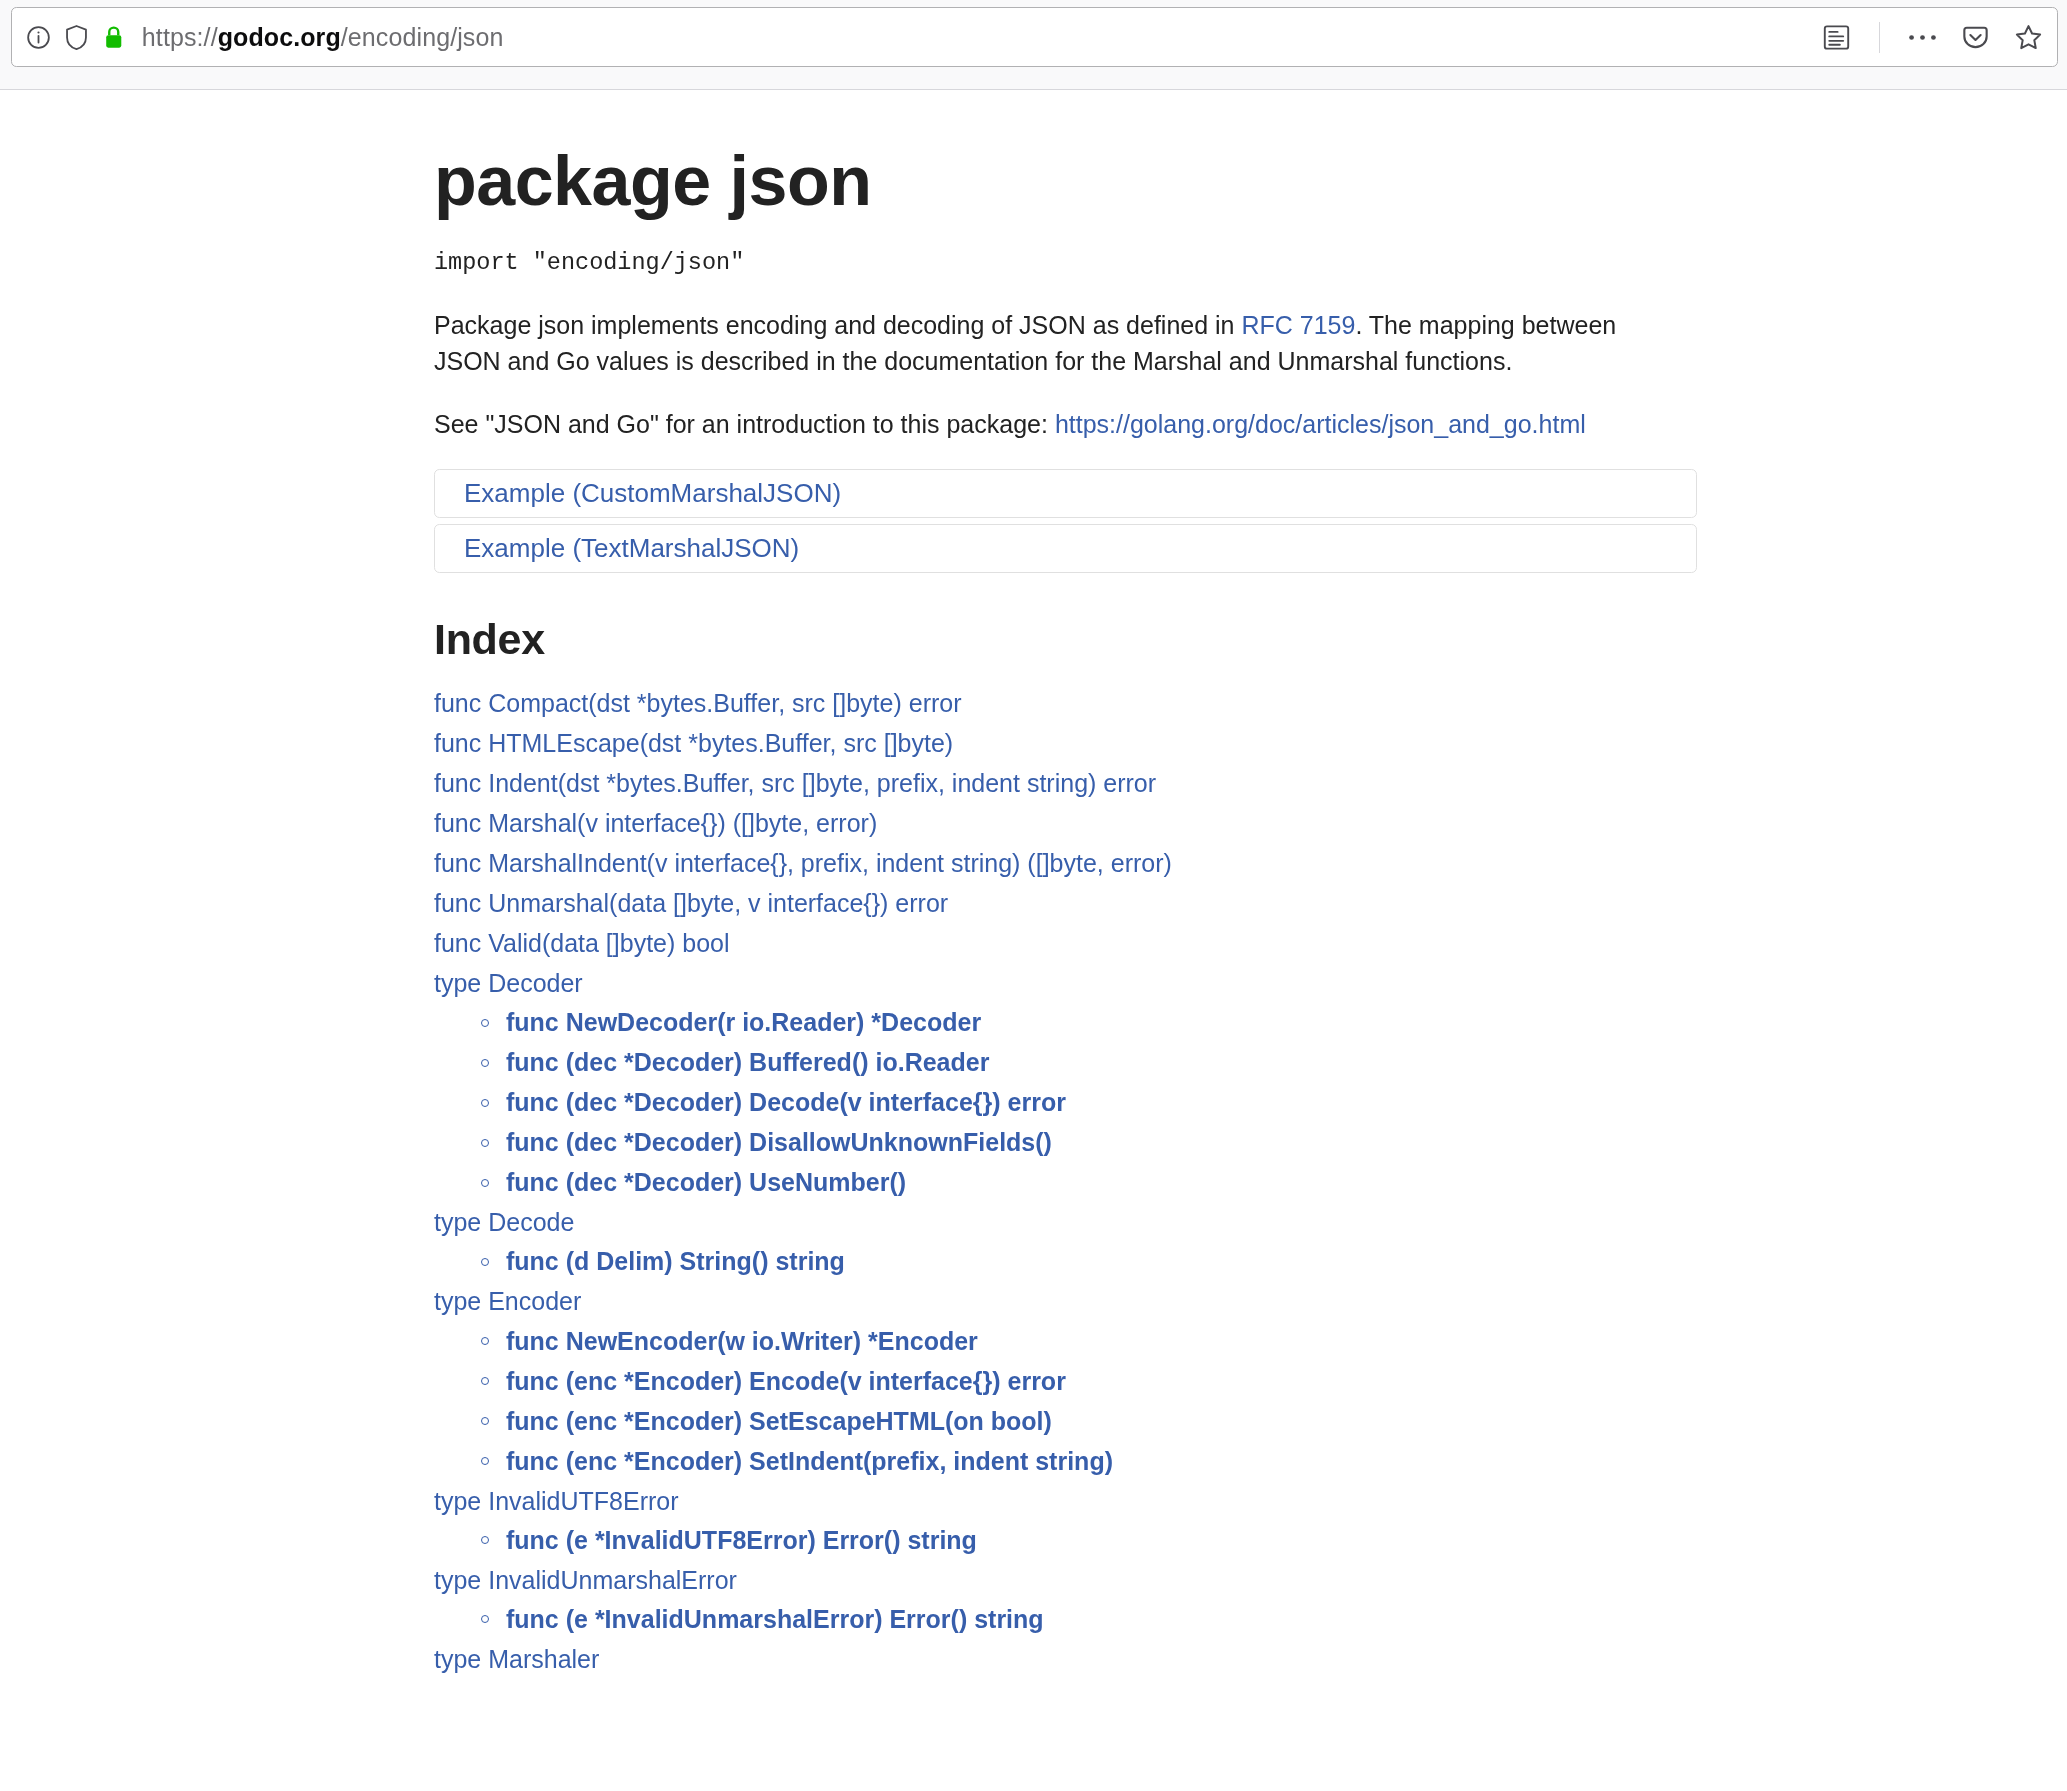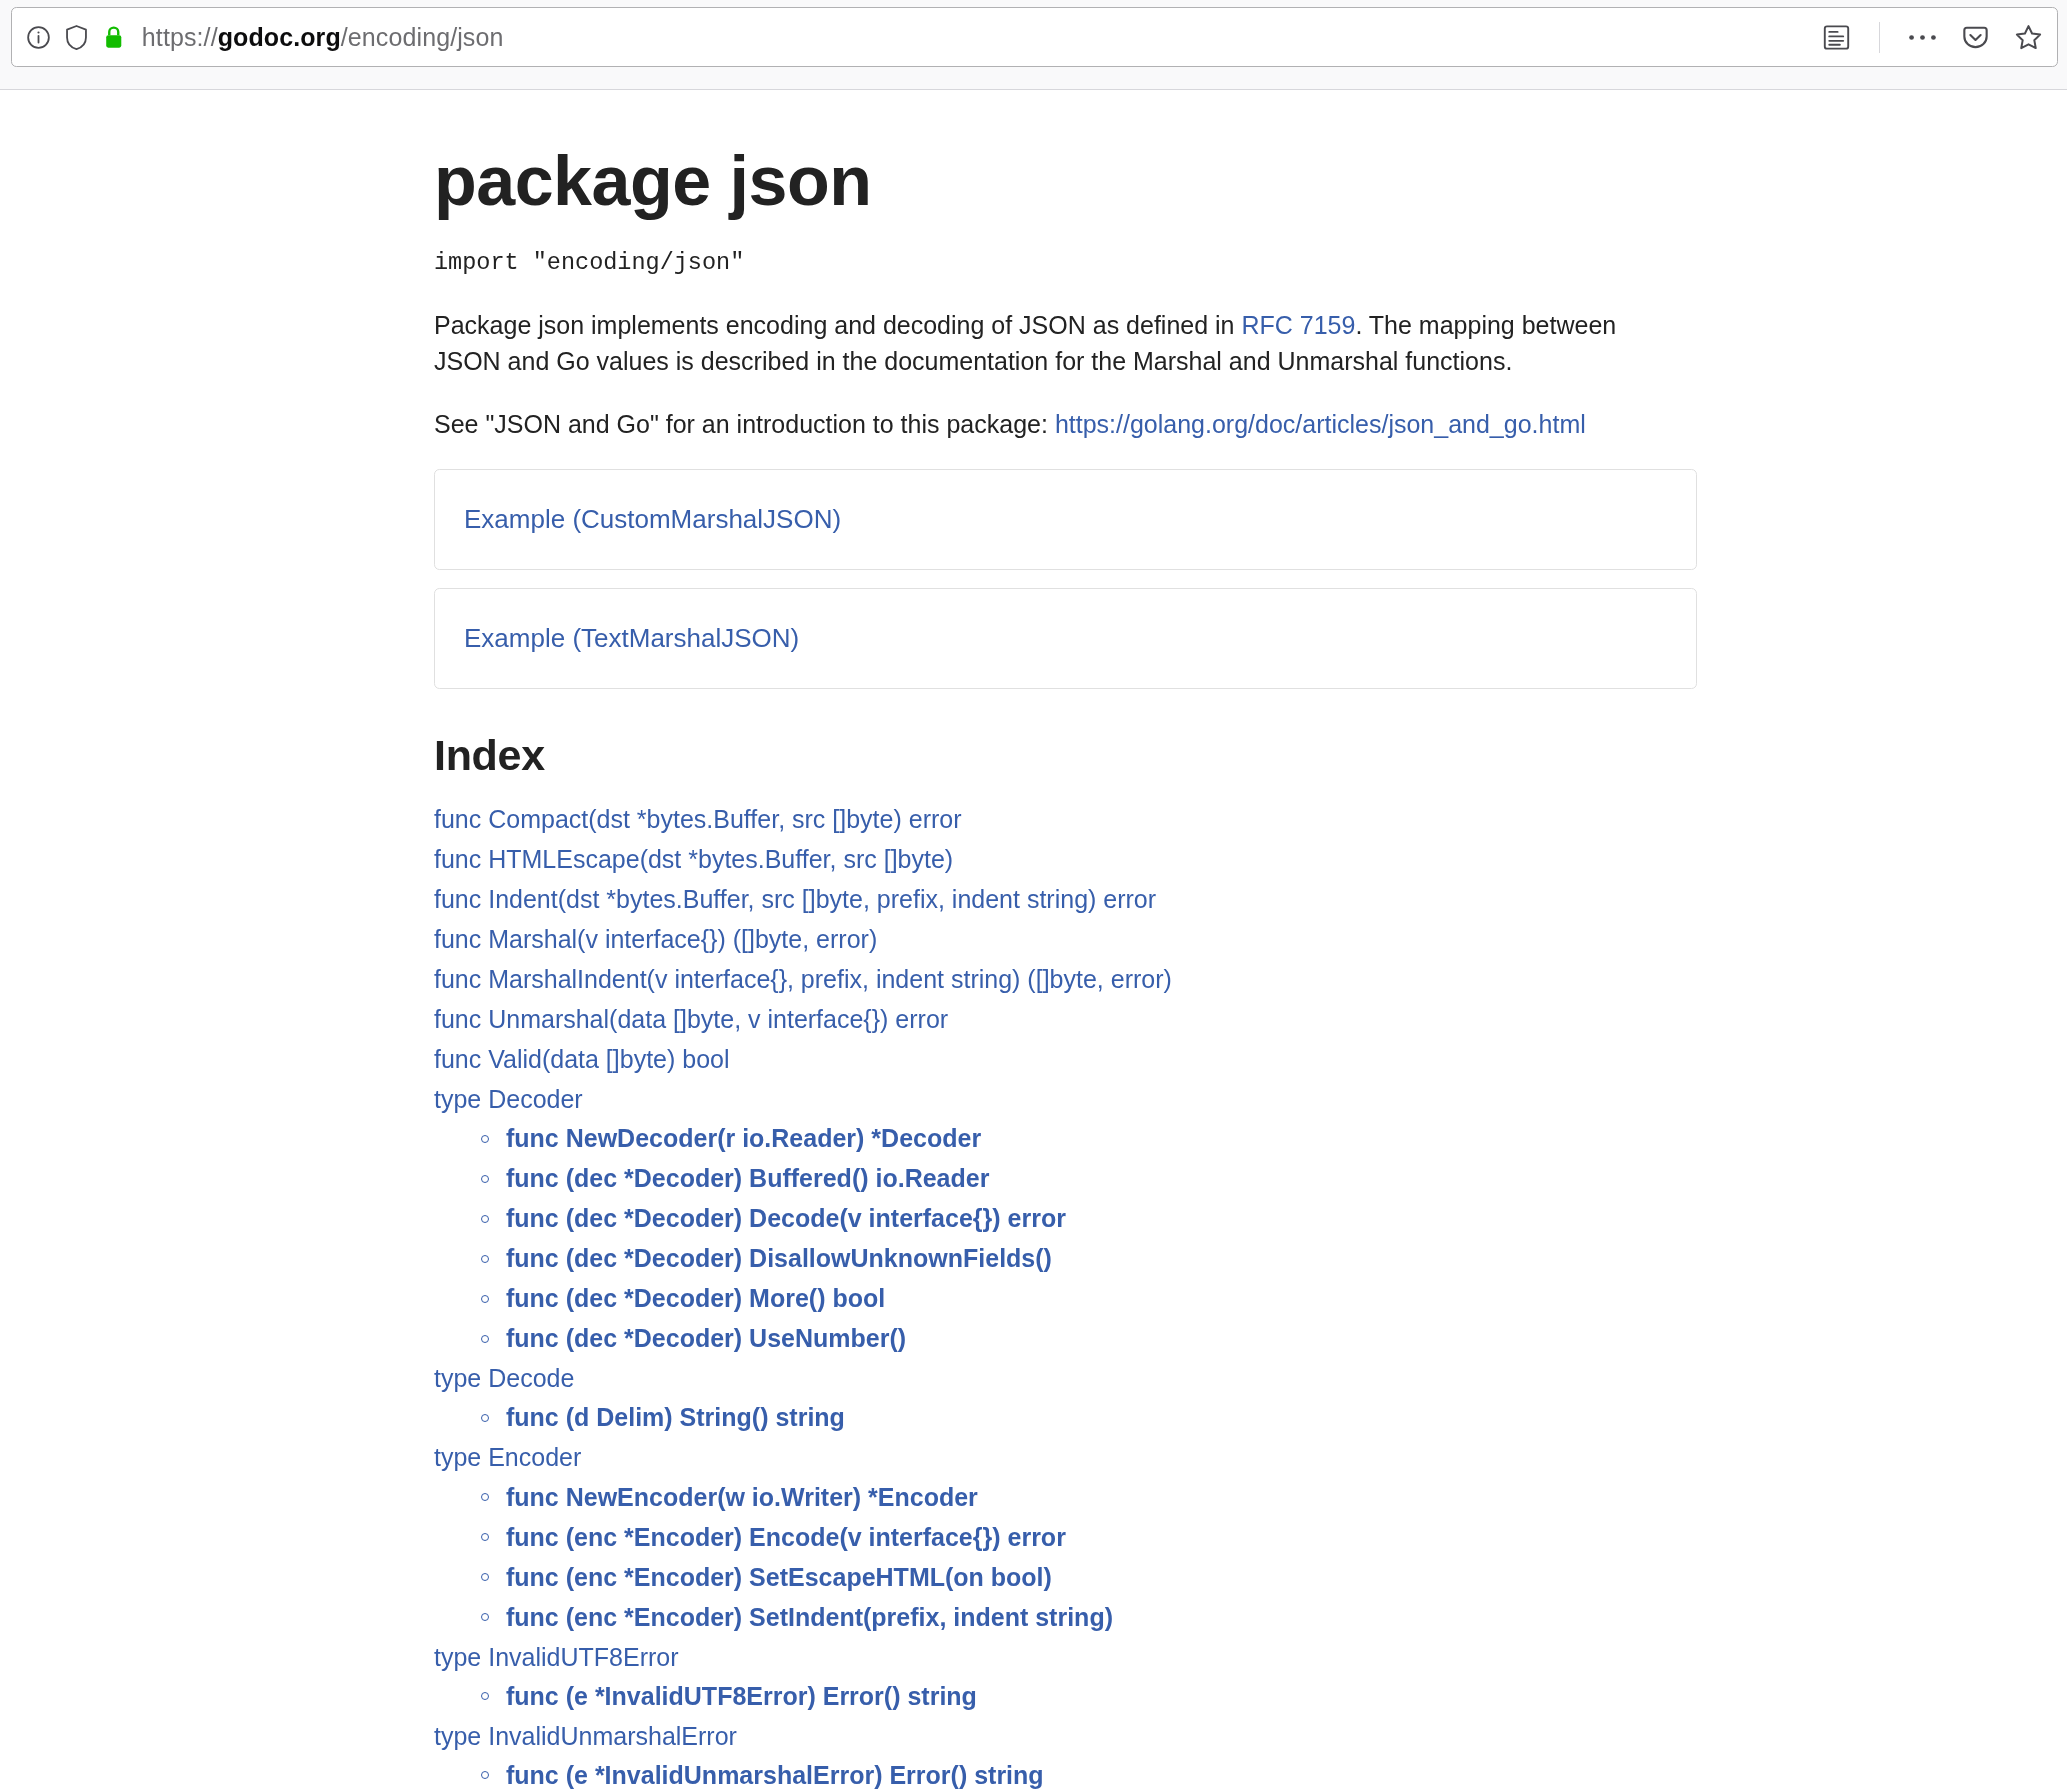--- a/index.html
+++ b/index.html
@@ -101,22 +101,22 @@
     line-height: 1.45;
     margin: 0 0 27px 0;
     color: #222222;
     max-width: 1217px;
   }
   a { color: #375eab; text-decoration: none; }
 
   .example-box {
     border: 0.9px solid #e0e0e0;
     border-radius: 5.4px;
-    padding: 34px 29px;
-    margin: 0 0 18px 0;
+    padding: 8px 29px;
+    margin: 0 0 6px 0;
     width: 1263px;
     box-sizing: border-box;
     background: #ffffff;
   }
   .example-box a {
     font-size: 26px;
     color: #375eab;
   }
 
   h2.index-title {
@@ -255,21 +255,20 @@
       <li><a href="#">func Unmarshal(data []byte, v interface{}) error</a></li>
       <li><a href="#">func Valid(data []byte) bool</a></li>
 
       <li>
         <a href="#">type Decoder</a>
         <ul class="sub-list">
           <li><a href="#">func NewDecoder(r io.Reader) *Decoder</a></li>
           <li><a href="#">func (dec *Decoder) Buffered() io.Reader</a></li>
           <li><a href="#">func (dec *Decoder) Decode(v interface{}) error</a></li>
           <li><a href="#">func (dec *Decoder) DisallowUnknownFields()</a></li>
-          <li><a href="#">func (dec *Decoder) More() bool</a></li>
           <li><a href="#">func (dec *Decoder) UseNumber()</a></li>
         </ul>
       </li>
 
       <li>
         <a href="#">type Decode</a>
         <ul class="sub-list">
           <li><a href="#">func (d Delim) String() string</a></li>
         </ul>
       </li>

